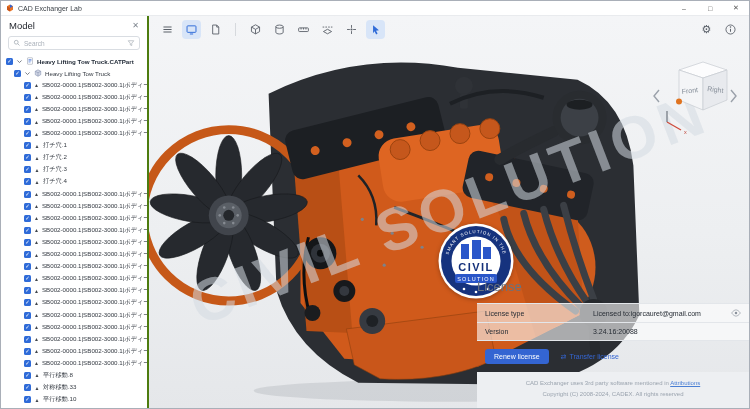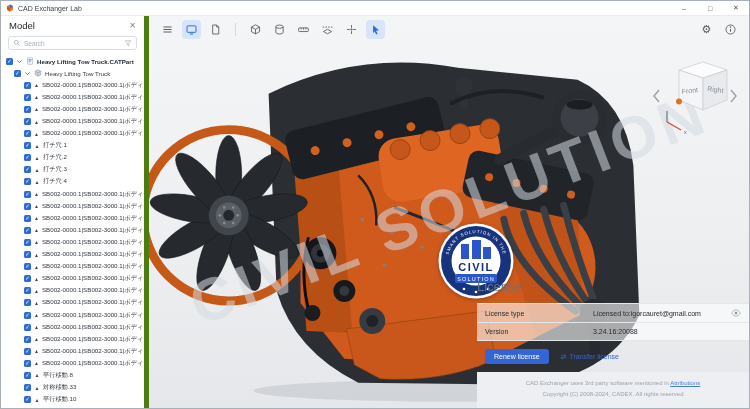--- a/index.html
+++ b/index.html
@@ -5,21 +5,21 @@
   *{box-sizing:border-box;margin:0;padding:0}
   html,body{width:750px;height:409px;overflow:hidden}
   body{font-family:"Liberation Sans","DejaVu Sans",sans-serif;background:#fff;position:relative;border:1px solid #a9afb8}
   
   .titlebar{height:15px;display:flex;align-items:center;background:#fff;border-bottom:1px solid #e9ebee;padding-left:5px}
   .title-text{font-size:7px;color:#3c4248;margin-left:4px}
   .win-controls{margin-left:auto;display:flex;height:100%}
   .win-btn{width:26px;display:flex;align-items:center;justify-content:center;font-size:7px;color:#555;background:none;border:none}
   
   .app{display:flex;height:calc(100% - 15px)}
-  .sidebar{width:148px;background:#fff;border-right:5px solid #4d7c0f;display:flex;flex-direction:column;overflow:hidden}
+  .sidebar{width:148px;background:#fff;border-right:2px solid #4d7c0f;display:flex;flex-direction:column;overflow:hidden}
   .sidebar-header{display:flex;align-items:center;justify-content:space-between;padding:4px 8px 2px}
   .sidebar-title{font-size:9.5px;color:#23272e}
   .sidebar-close{font-size:8px;color:#7d848d;background:none;border:none}
   .search-box{margin:3px 7px 4px;border:1px solid #d9dde2;border-radius:3px;height:14px;display:flex;align-items:center;padding:0 4px;gap:3px;color:#9aa2ab}
   .search-box input{border:none;outline:none;flex:1;font-size:6.5px;min-width:0;color:#6c737c;font-family:inherit}
   .search-box input::placeholder{color:#a9b0b9}
   .tree{flex:1;overflow:hidden;padding:1px 0 0 5px}
   .tree-row{display:flex;align-items:center;height:12.1px;gap:3px;white-space:nowrap;font-size:6.2px;color:#343a42}
   .lvl0{padding-left:0}.lvl1{padding-left:8px}.lvl2{padding-left:18px}
   .caret{display:flex;width:7px}

